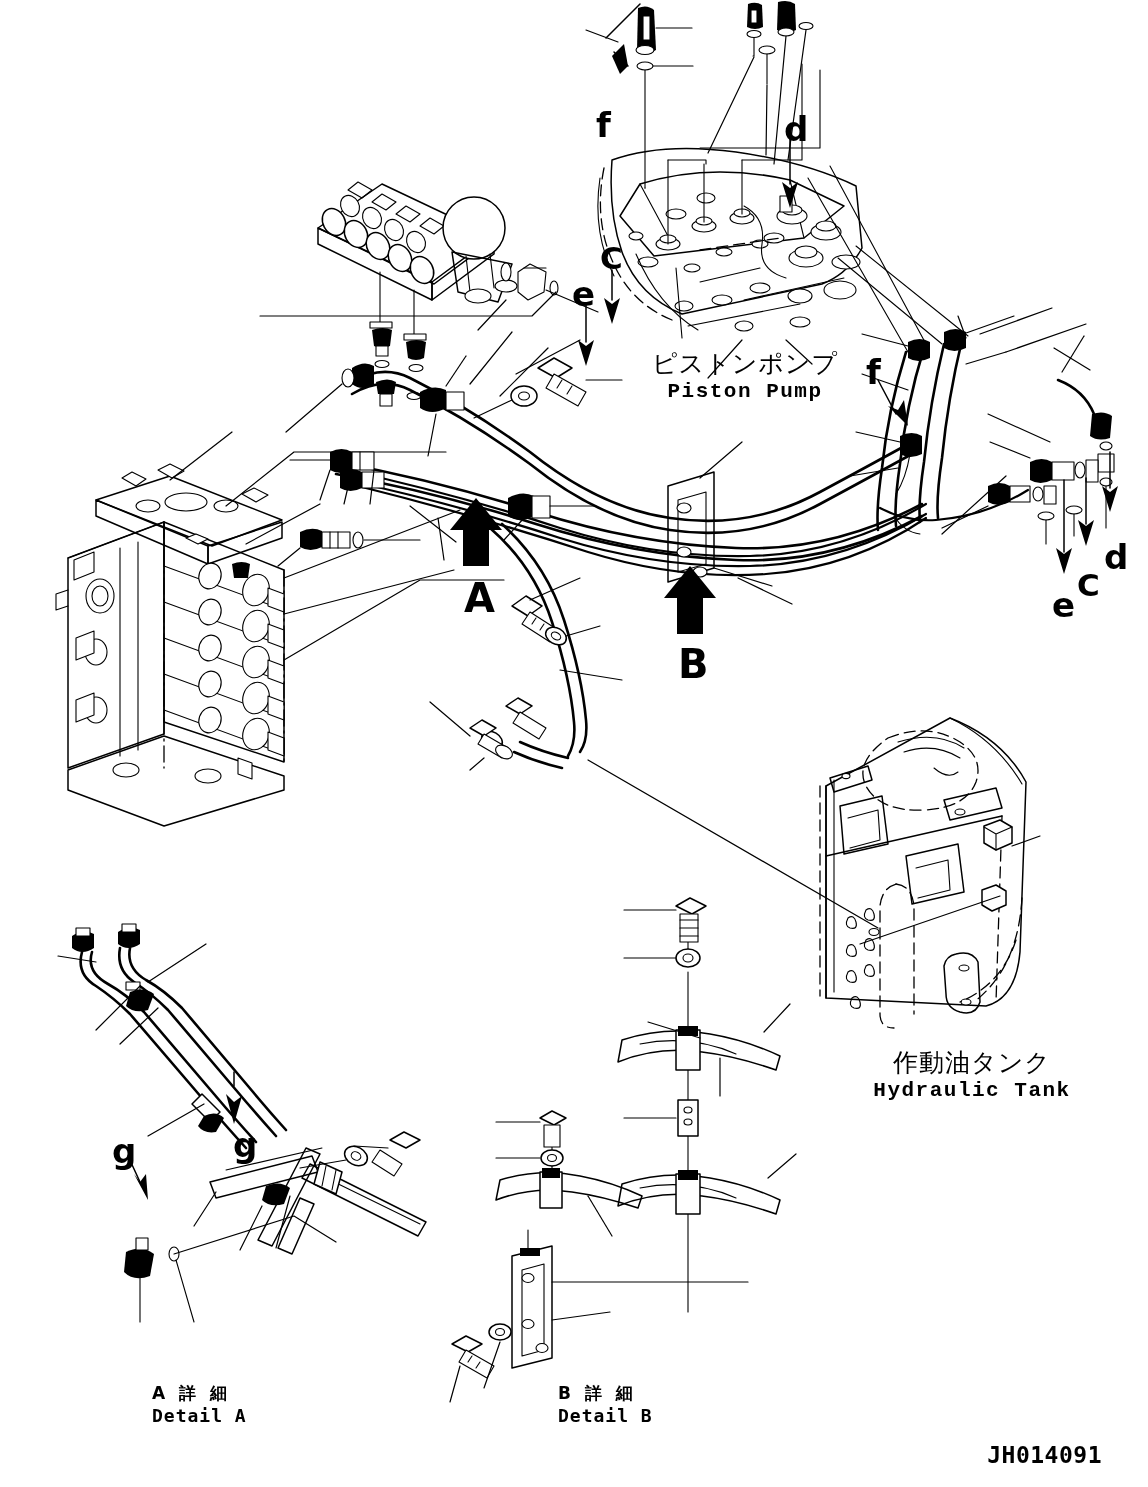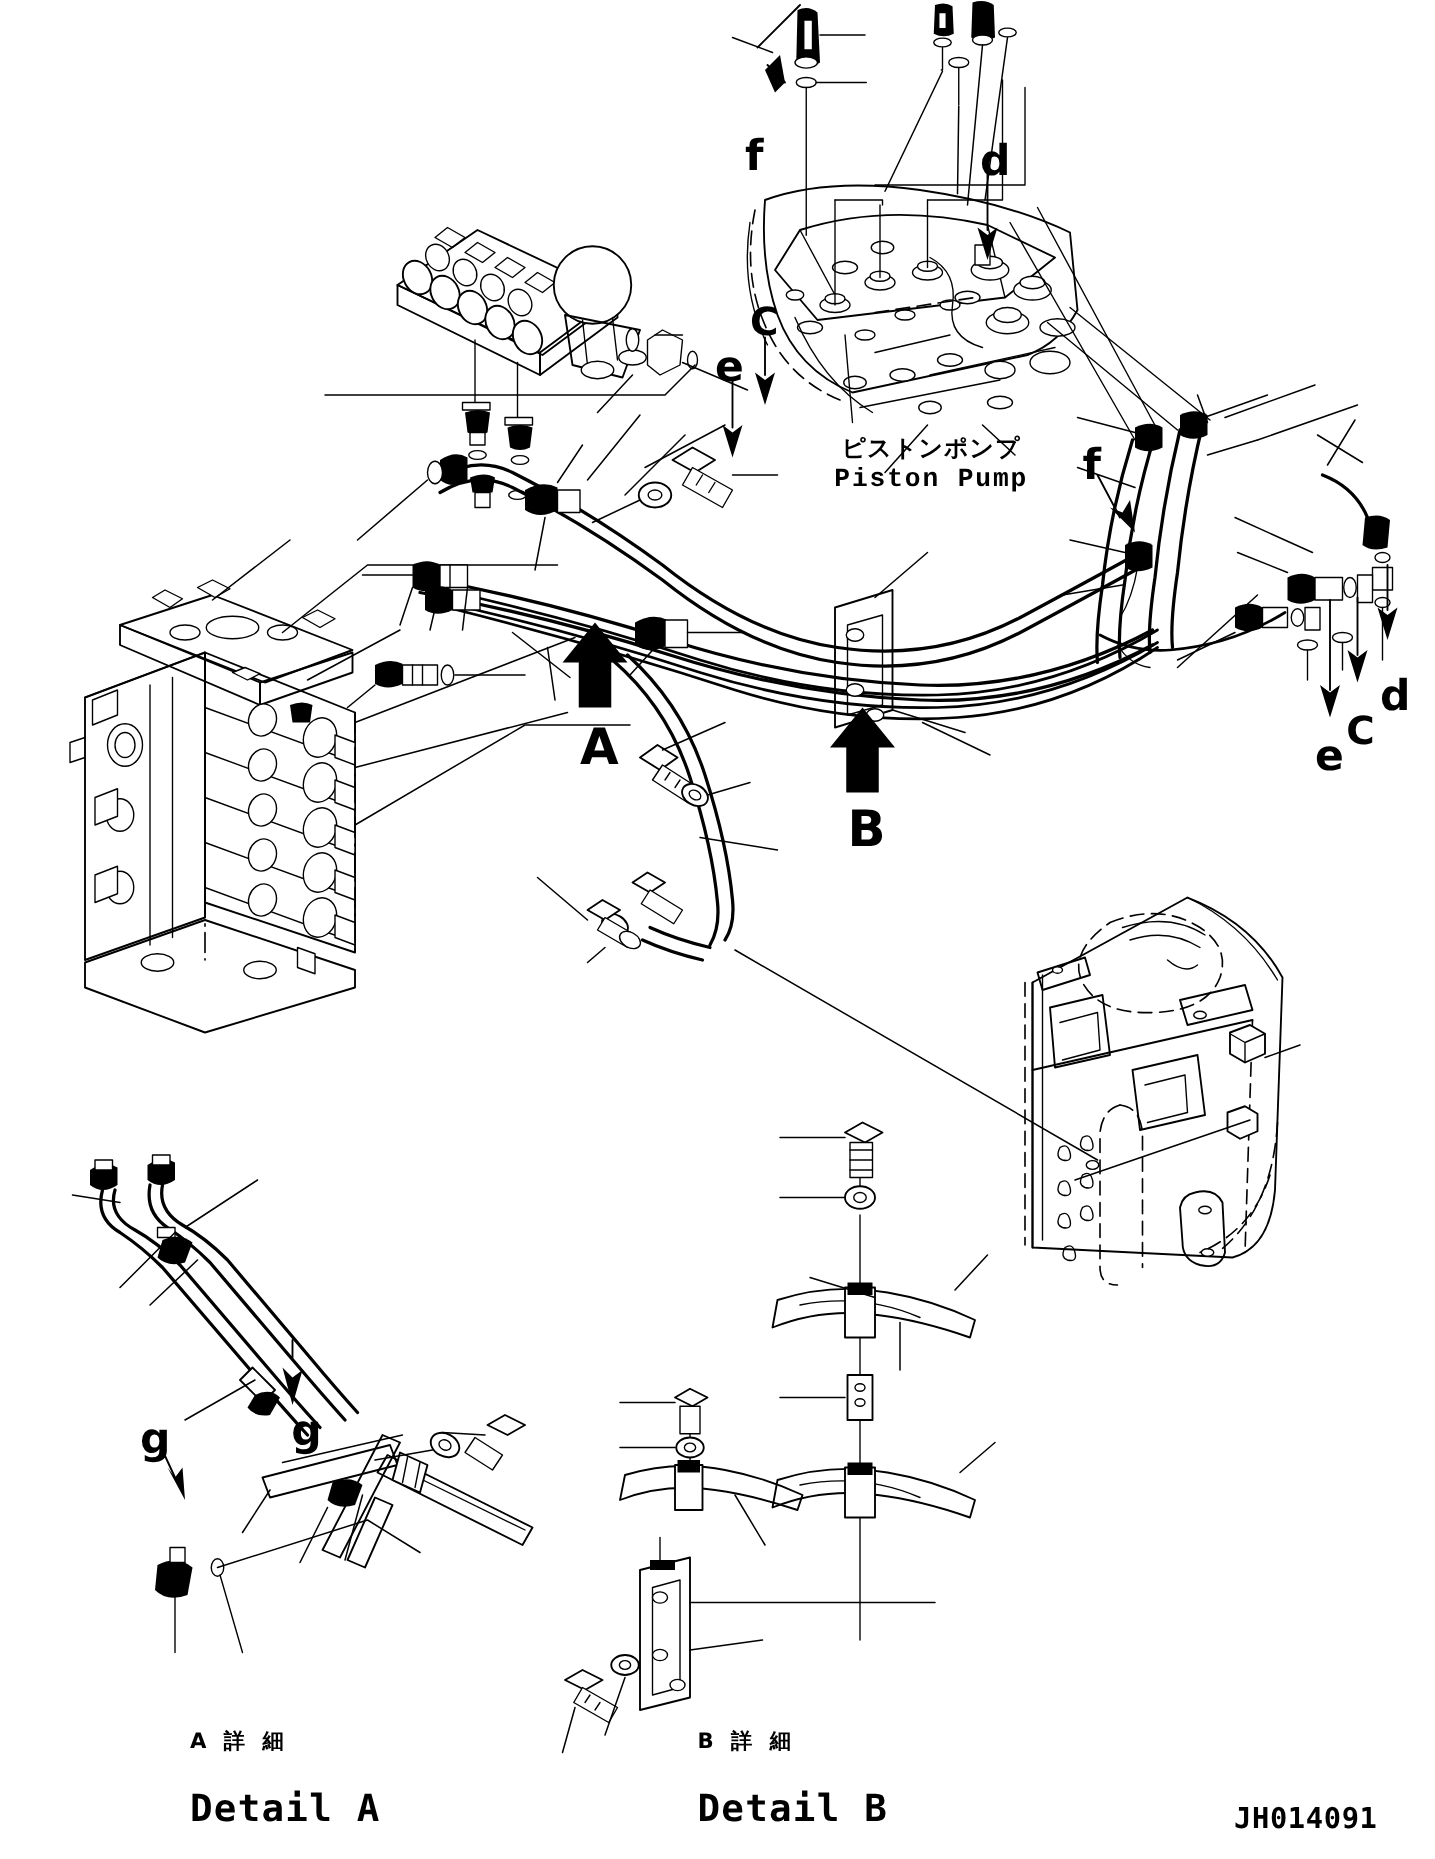--- a/index.html
+++ b/index.html
@@ -27,22 +27,22 @@
   }
   .callout.small{font-size:31px;}
 
   .cap{
     position:absolute;
     text-align:center;
     line-height:1.25;
   }
   .cap .jp{
     font-family:"DejaVu Sans","Liberation Sans",sans-serif;
-    font-size:19px;
-    font-weight:700;
+    font-size:25px;
+    font-weight:400;
     letter-spacing:1px;
     display:block;
   }
   .cap .en{
     font-family:Liberation Mono, monospace;
     font-size:21px;
     font-weight:700;
     letter-spacing:1.5px;
     display:block;
   }
@@ -52,25 +52,24 @@
   }
   .detcap .jp{
     font-family:"DejaVu Sans","Liberation Sans",sans-serif;
     font-size:17px;
     font-weight:700;
     letter-spacing:4px;
     display:block;
   }
   .detcap .en{
     font-family:"DejaVu Sans Mono","Liberation Mono",monospace;
-    font-size:30px;
+    font-size:18px;
     font-weight:700;
     letter-spacing:1px;
     display:block;
-    margin-top:24px;
   }
   #drawing-number{
     position:absolute;
     right:46px;
     top:1442px;
     font-family:"DejaVu Sans Mono","Liberation Mono",monospace;
     font-size:23px;
     font-weight:700;
     letter-spacing:0.5px;
   }
@@ -720,20 +719,24 @@
   <div class="callout" style="left:464px;top:578px;font-size:40px;">A</div>
   <div class="callout" style="left:678px;top:644px;font-size:40px;">B</div>
   <div class="callout" style="left:112px;top:1134px;">g</div>
   <div class="callout" style="left:233px;top:1128px;">g</div>
 
   <div class="cap" style="left:650px;top:348px;width:190px;">
     <span class="jp">ピストンポンプ</span>
     <span class="en">Piston Pump</span>
   </div>
 
+  <div class="cap" style="left:872px;top:1047px;width:200px;">
+    <span class="jp">作動油タンク</span>
+    <span class="en">Hydraulic Tank</span>
+  </div>
 
   <div class="detcap" style="left:152px;top:1382px;">
     <span class="jp">A 詳 細</span>
     <span class="en">Detail A</span>
   </div>
 
   <div class="detcap" style="left:558px;top:1382px;">
     <span class="jp">B 詳 細</span>
     <span class="en">Detail B</span>
   </div>

